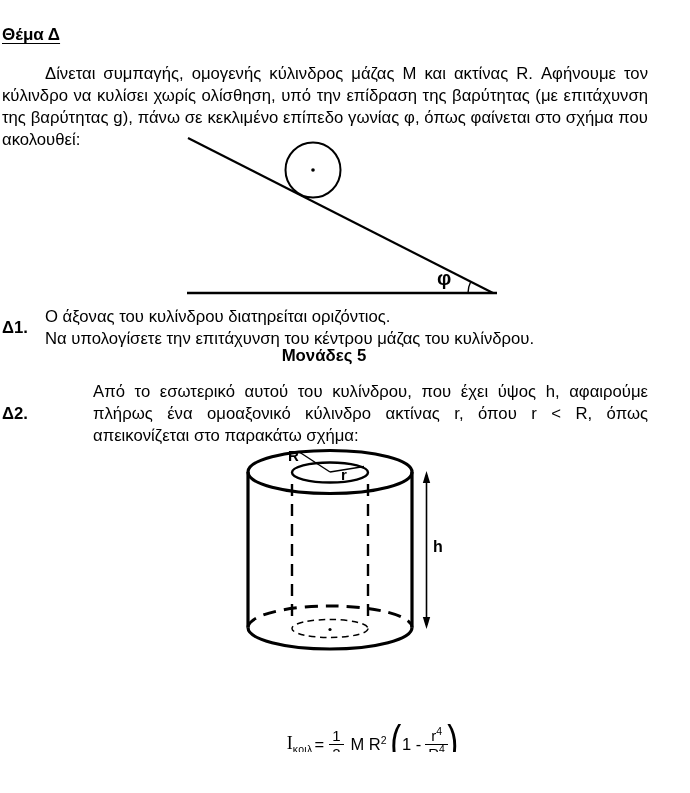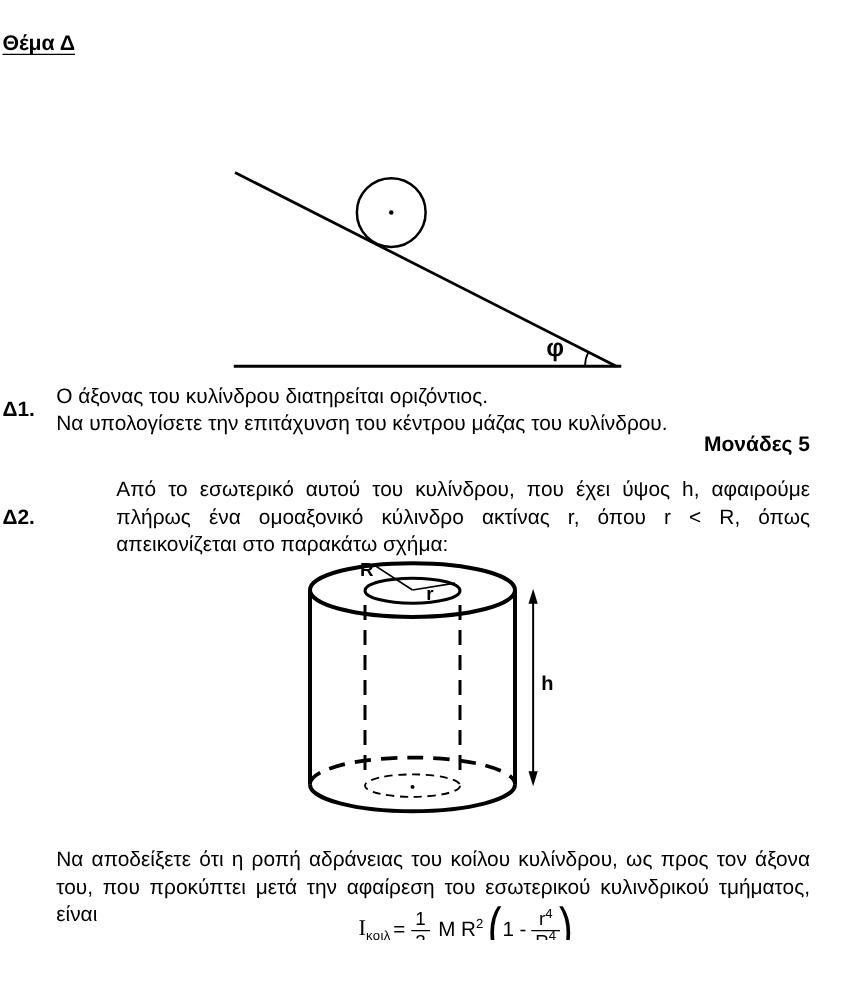--- a/index.html
+++ b/index.html
@@ -62,21 +62,21 @@
     font-size: 16.7px;
     line-height: 22px;
   }
   .q-body.justify { text-align: justify; margin-left: 48px; }
   .points {
     position: absolute;
     left: 0;
     width: 690px;
     box-sizing: border-box;
     padding-right: 42px;
-    text-align: right;
+    text-align: center;
     font-size: 16.8px;
     font-weight: bold;
     line-height: 22px;
   }
   .points-d1 { top: 345px; }
   .points-d2 { top: 761px; }
   .proof {
     position: absolute;
     left: 45px;
     top: 660px;
@@ -136,20 +136,21 @@
   .paren-open { margin-left: 1px; }
   .f-lead { margin: 0 4px 0 2px; white-space: nowrap; }
 </style>
 </head>
 <body>
 
 <div class="page">
 
   <div class="title">Θέμα Δ</div>
 
+  <p class="intro">Δίνεται συμπαγής, ομογενής κύλινδρος μάζας Μ και ακτίνας R. Αφήνουμε τον κύλινδρο να κυλίσει χωρίς ολίσθηση, υπό την επίδραση της βαρύτητας (με επιτάχυνση της βαρύτητας g), πάνω σε κεκλιμένο επίπεδο γωνίας φ, όπως φαίνεται στο σχήμα που ακολουθεί:</p>
 
   <svg class="fig fig-incline" width="690" height="170" viewBox="0 0 690 170">
     <line x1="188" y1="6" x2="493" y2="161" stroke="#000" stroke-width="2.2"></line>
     <line x1="187" y1="161" x2="497" y2="161" stroke="#000" stroke-width="2.4"></line>
     <circle cx="313" cy="38" r="27.5" fill="#ffffff" stroke="#000" stroke-width="2"></circle>
     <circle cx="313" cy="38" r="1.8" fill="#000"></circle>
     <path d="M 468 161 A 25 25 0 0 1 470.7 149.7" fill="none" stroke="#000" stroke-width="1.4"></path>
     <text x="437" y="153" font-family="Liberation Sans, sans-serif" font-size="20" font-weight="bold" fill="#000">φ</text>
   </svg>
 
@@ -186,21 +187,20 @@
     <text x="288" y="18" font-family="Liberation Sans, sans-serif" font-size="15" font-weight="bold" fill="#000">R</text>
     <line x1="330" y1="29" x2="364" y2="23.5" stroke="#000" stroke-width="1.4"></line>
     <text x="341" y="37" font-family="Liberation Sans, sans-serif" font-size="15" font-weight="bold" fill="#000">r</text>
 
     <line x1="426.5" y1="32" x2="426.5" y2="182" stroke="#000" stroke-width="1.6"></line>
     <polygon points="426.5,28 422.8,40 430.2,40" fill="#000"></polygon>
     <polygon points="426.5,186 422.8,174 430.2,174" fill="#000"></polygon>
     <text x="433" y="109" font-family="Liberation Sans, sans-serif" font-size="16" font-weight="bold" fill="#000">h</text>
   </svg>
 
-  <p class="proof">Να αποδείξετε ότι η ροπή αδράνειας του κοίλου κυλίνδρου, ως προς τον άξονα του, που προκύπτει μετά την αφαίρεση του εσωτερικού κυλινδρικού τμήματος, είναι</p>
 
   <div class="formula-row">
     <span class="f-lhs"><span class="f-I">I</span><sub class="f-sub">κοιλ</sub></span>
     <span class="f-eq">=</span>
     <span class="frac">
       <span class="num">1</span>
       <span class="den">2</span>
     </span>
     <span class="f-term"><span>M R</span><sup class="exp">2</sup></span>
     <span class="paren paren-open">(</span>

